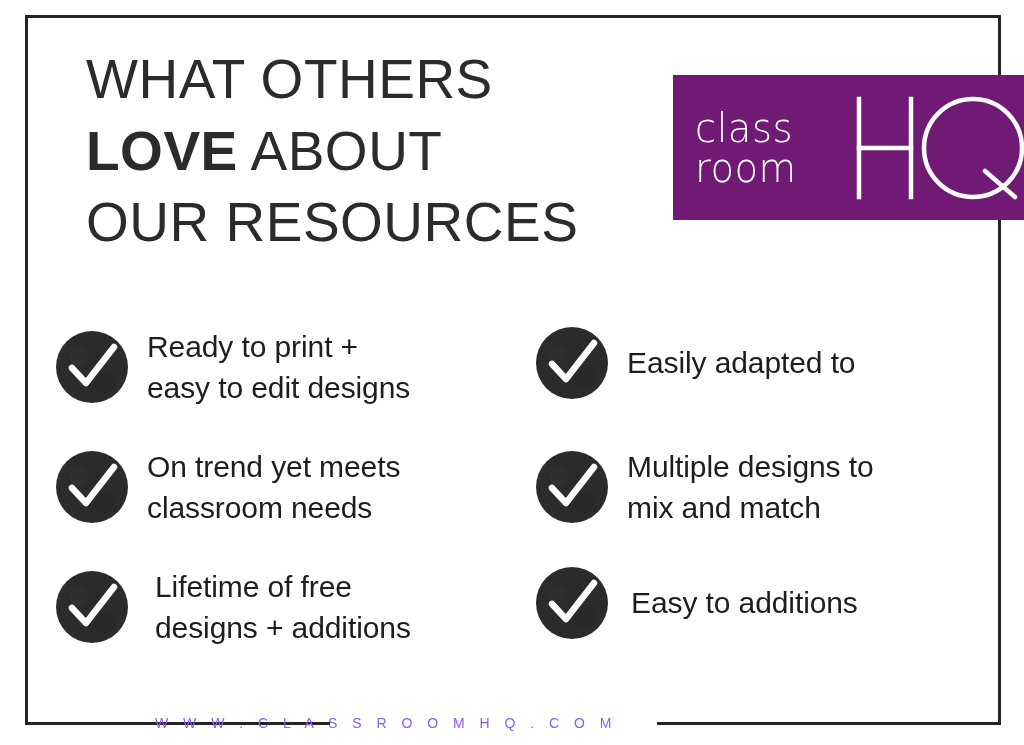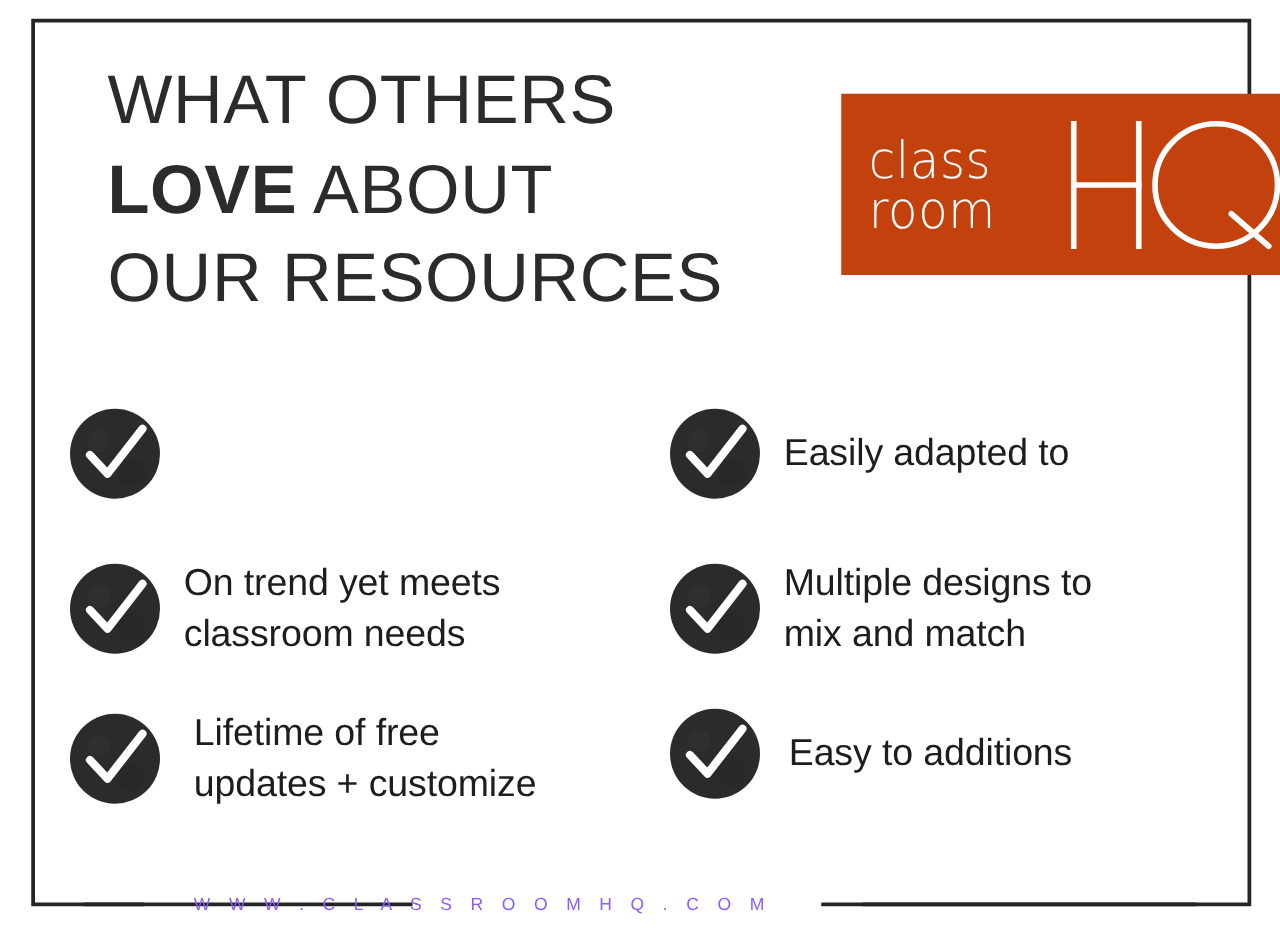--- a/index.html
+++ b/index.html
@@ -57,21 +57,21 @@
     font-weight: 700;
   }
 
   
   #logo-block {
     position: absolute;
     left: 673px;
     top: 75px;
     width: 351px;
     height: 145px;
-    background: #c2410c;
+    background: #701a75;
     overflow: hidden;
   }
   #logo-inner {
     position: absolute;
     left: 22px;
     top: 16px;
     width: 320px;
     height: 112px;
     display: flex;
     align-items: center;
@@ -208,20 +208,24 @@
 
     <div class="benefit-row r0">
       <div class="check-badge">
         <svg width="74" height="74" viewBox="0 0 74 74">
           <circle cx="37" cy="37" r="36" fill="#2b2b2b"></circle>
           <circle cx="24" cy="27" r="9" fill="#333333" opacity="0.55"></circle>
           <circle cx="50" cy="52" r="11" fill="#262626" opacity="0.5"></circle>
           <path d="M17 38 L31 53 L59 17" stroke="#ffffff" stroke-width="6.5" fill="none" stroke-linecap="round" stroke-linejoin="round"></path>
         </svg>
       </div>
+      <div class="benefit-text">
+        <span class="bt-line">Ready to print +</span>
+        <span class="bt-line">easy to edit designs</span>
+      </div>
     </div>
 
     <div class="benefit-row r1">
       <div class="check-badge">
         <svg width="74" height="74" viewBox="0 0 74 74">
           <circle cx="37" cy="37" r="36" fill="#2b2b2b"></circle>
           <circle cx="24" cy="27" r="9" fill="#333333" opacity="0.55"></circle>
           <circle cx="50" cy="52" r="11" fill="#262626" opacity="0.5"></circle>
           <path d="M17 38 L31 53 L59 17" stroke="#ffffff" stroke-width="6.5" fill="none" stroke-linecap="round" stroke-linejoin="round"></path>
         </svg>
@@ -236,21 +240,21 @@
       <div class="check-badge">
         <svg width="74" height="74" viewBox="0 0 74 74">
           <circle cx="37" cy="37" r="36" fill="#2b2b2b"></circle>
           <circle cx="24" cy="27" r="9" fill="#333333" opacity="0.55"></circle>
           <circle cx="50" cy="52" r="11" fill="#262626" opacity="0.5"></circle>
           <path d="M17 38 L31 53 L59 17" stroke="#ffffff" stroke-width="6.5" fill="none" stroke-linecap="round" stroke-linejoin="round"></path>
         </svg>
       </div>
       <div class="benefit-text">
         <span class="bt-line">Lifetime of free</span>
-        <span class="bt-line">updates + customize</span>
+        <span class="bt-line">designs + additions</span>
       </div>
     </div>
 
   </div>
 
   <div class="benefit-col" id="benefit-col-right">
 
     <div class="benefit-row r0">
       <div class="check-badge">
         <svg width="74" height="74" viewBox="0 0 74 74">

